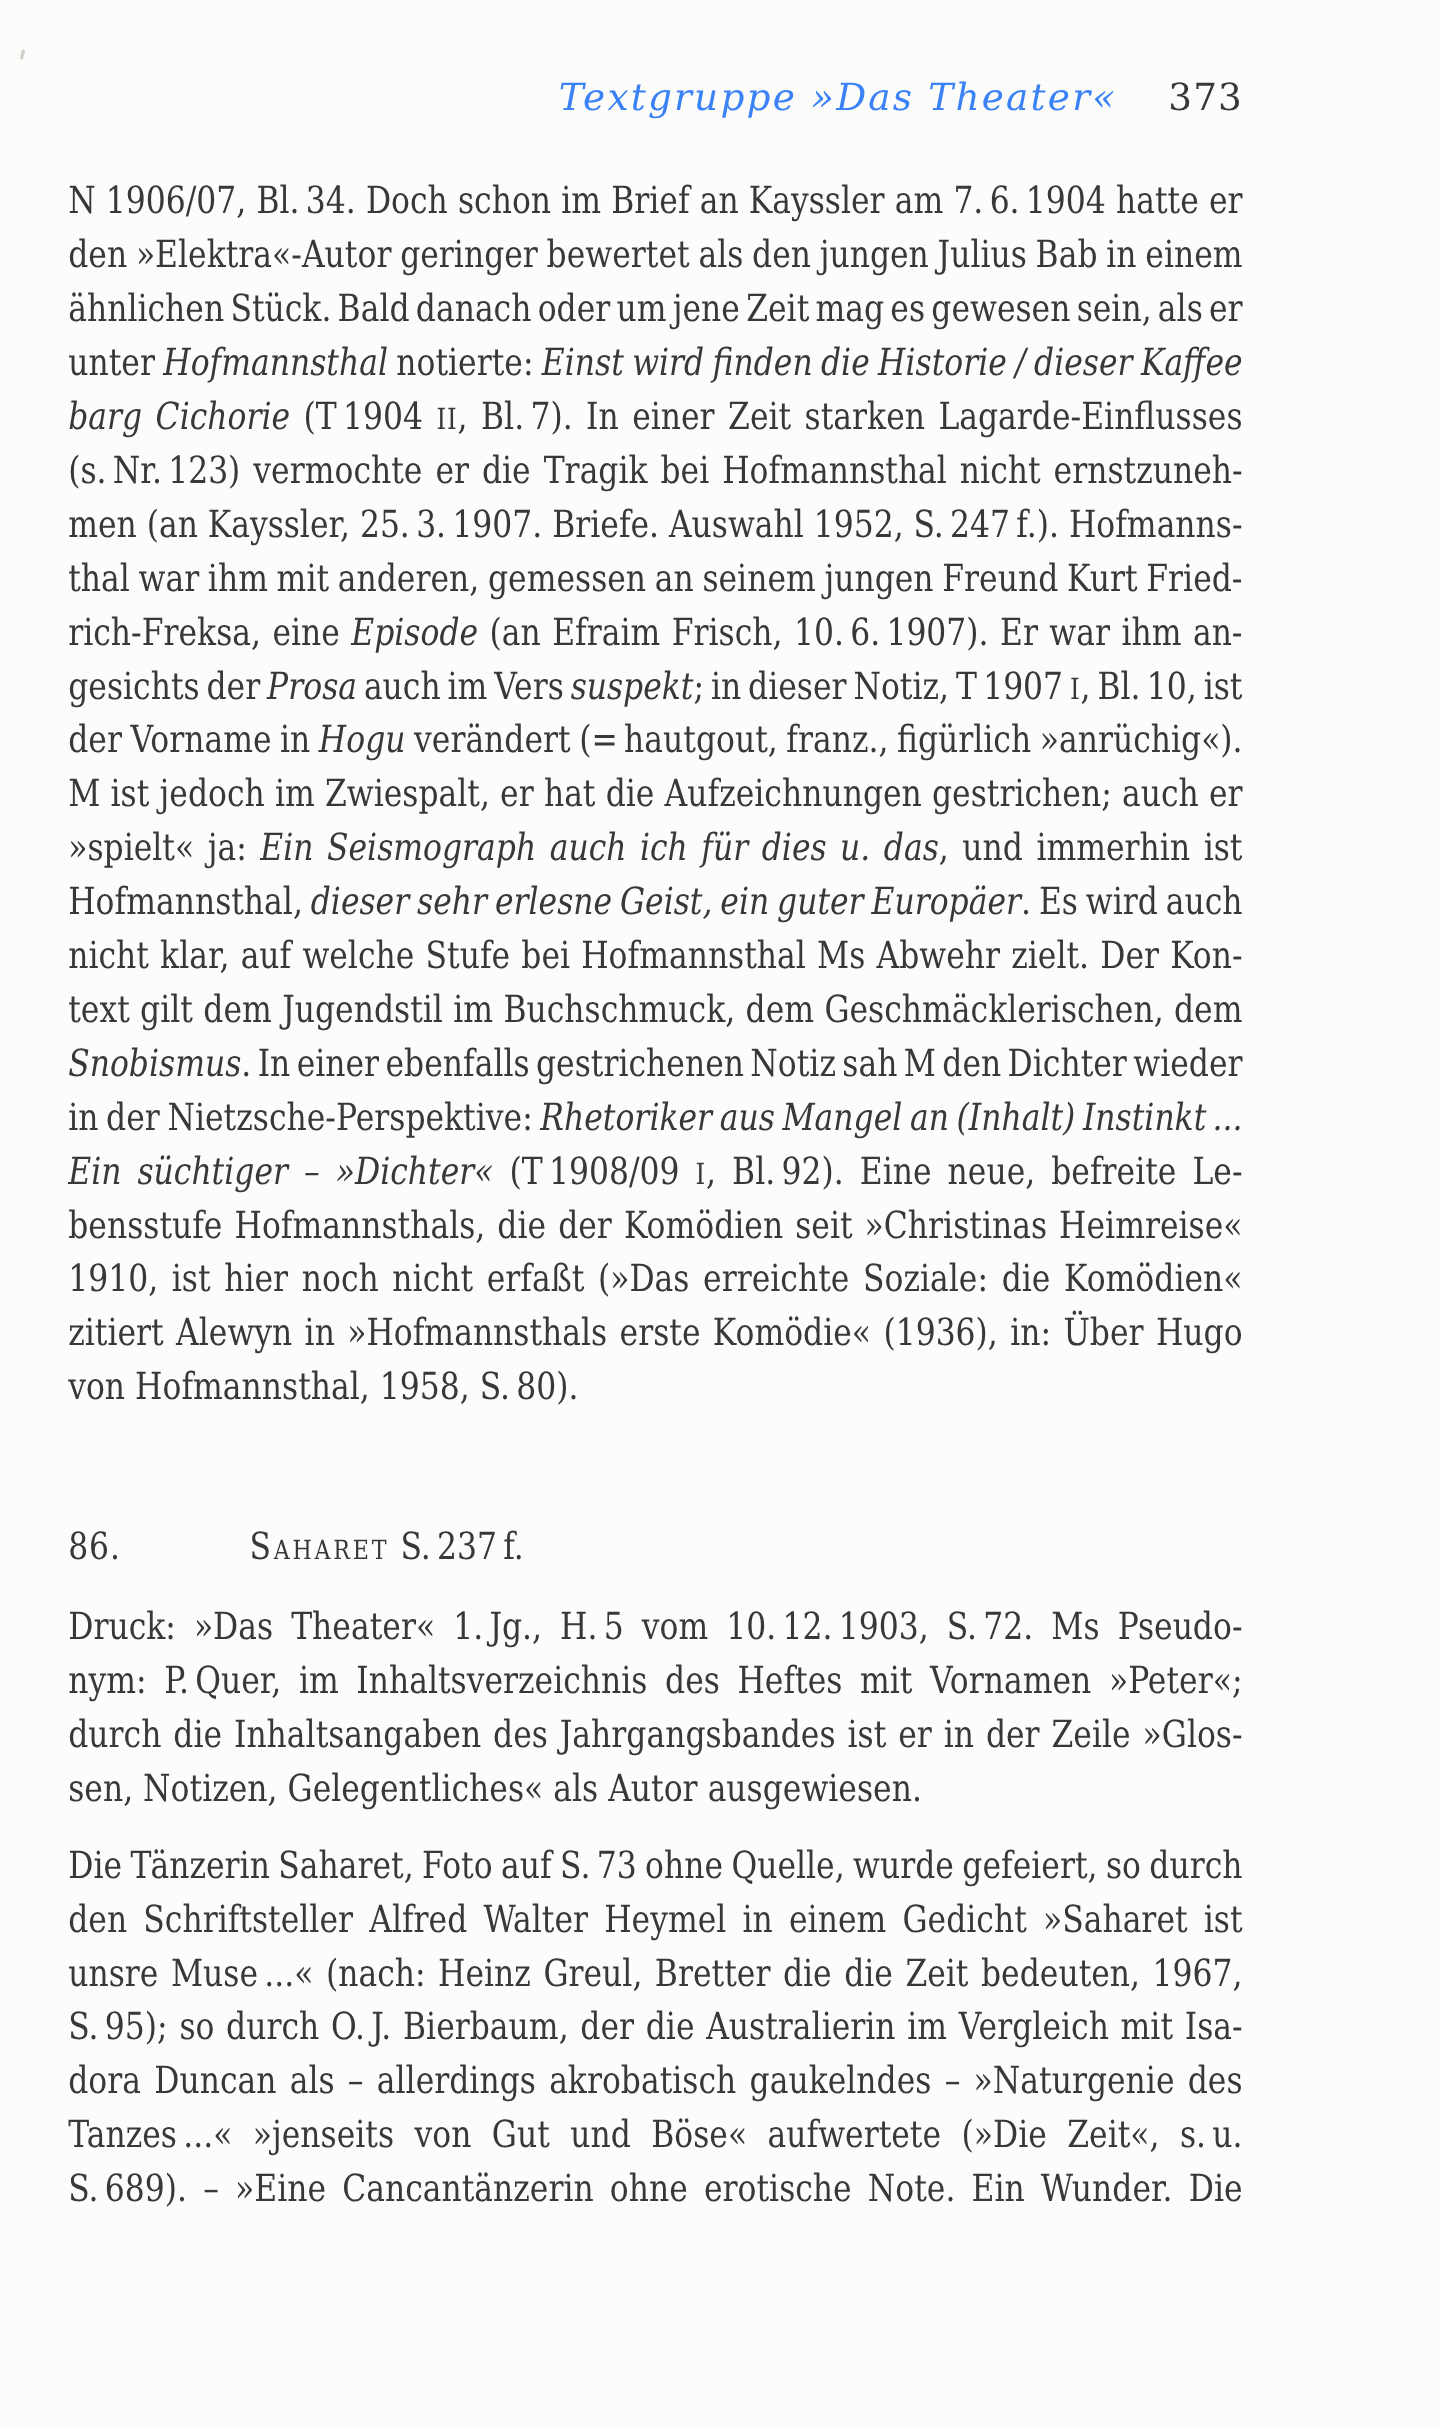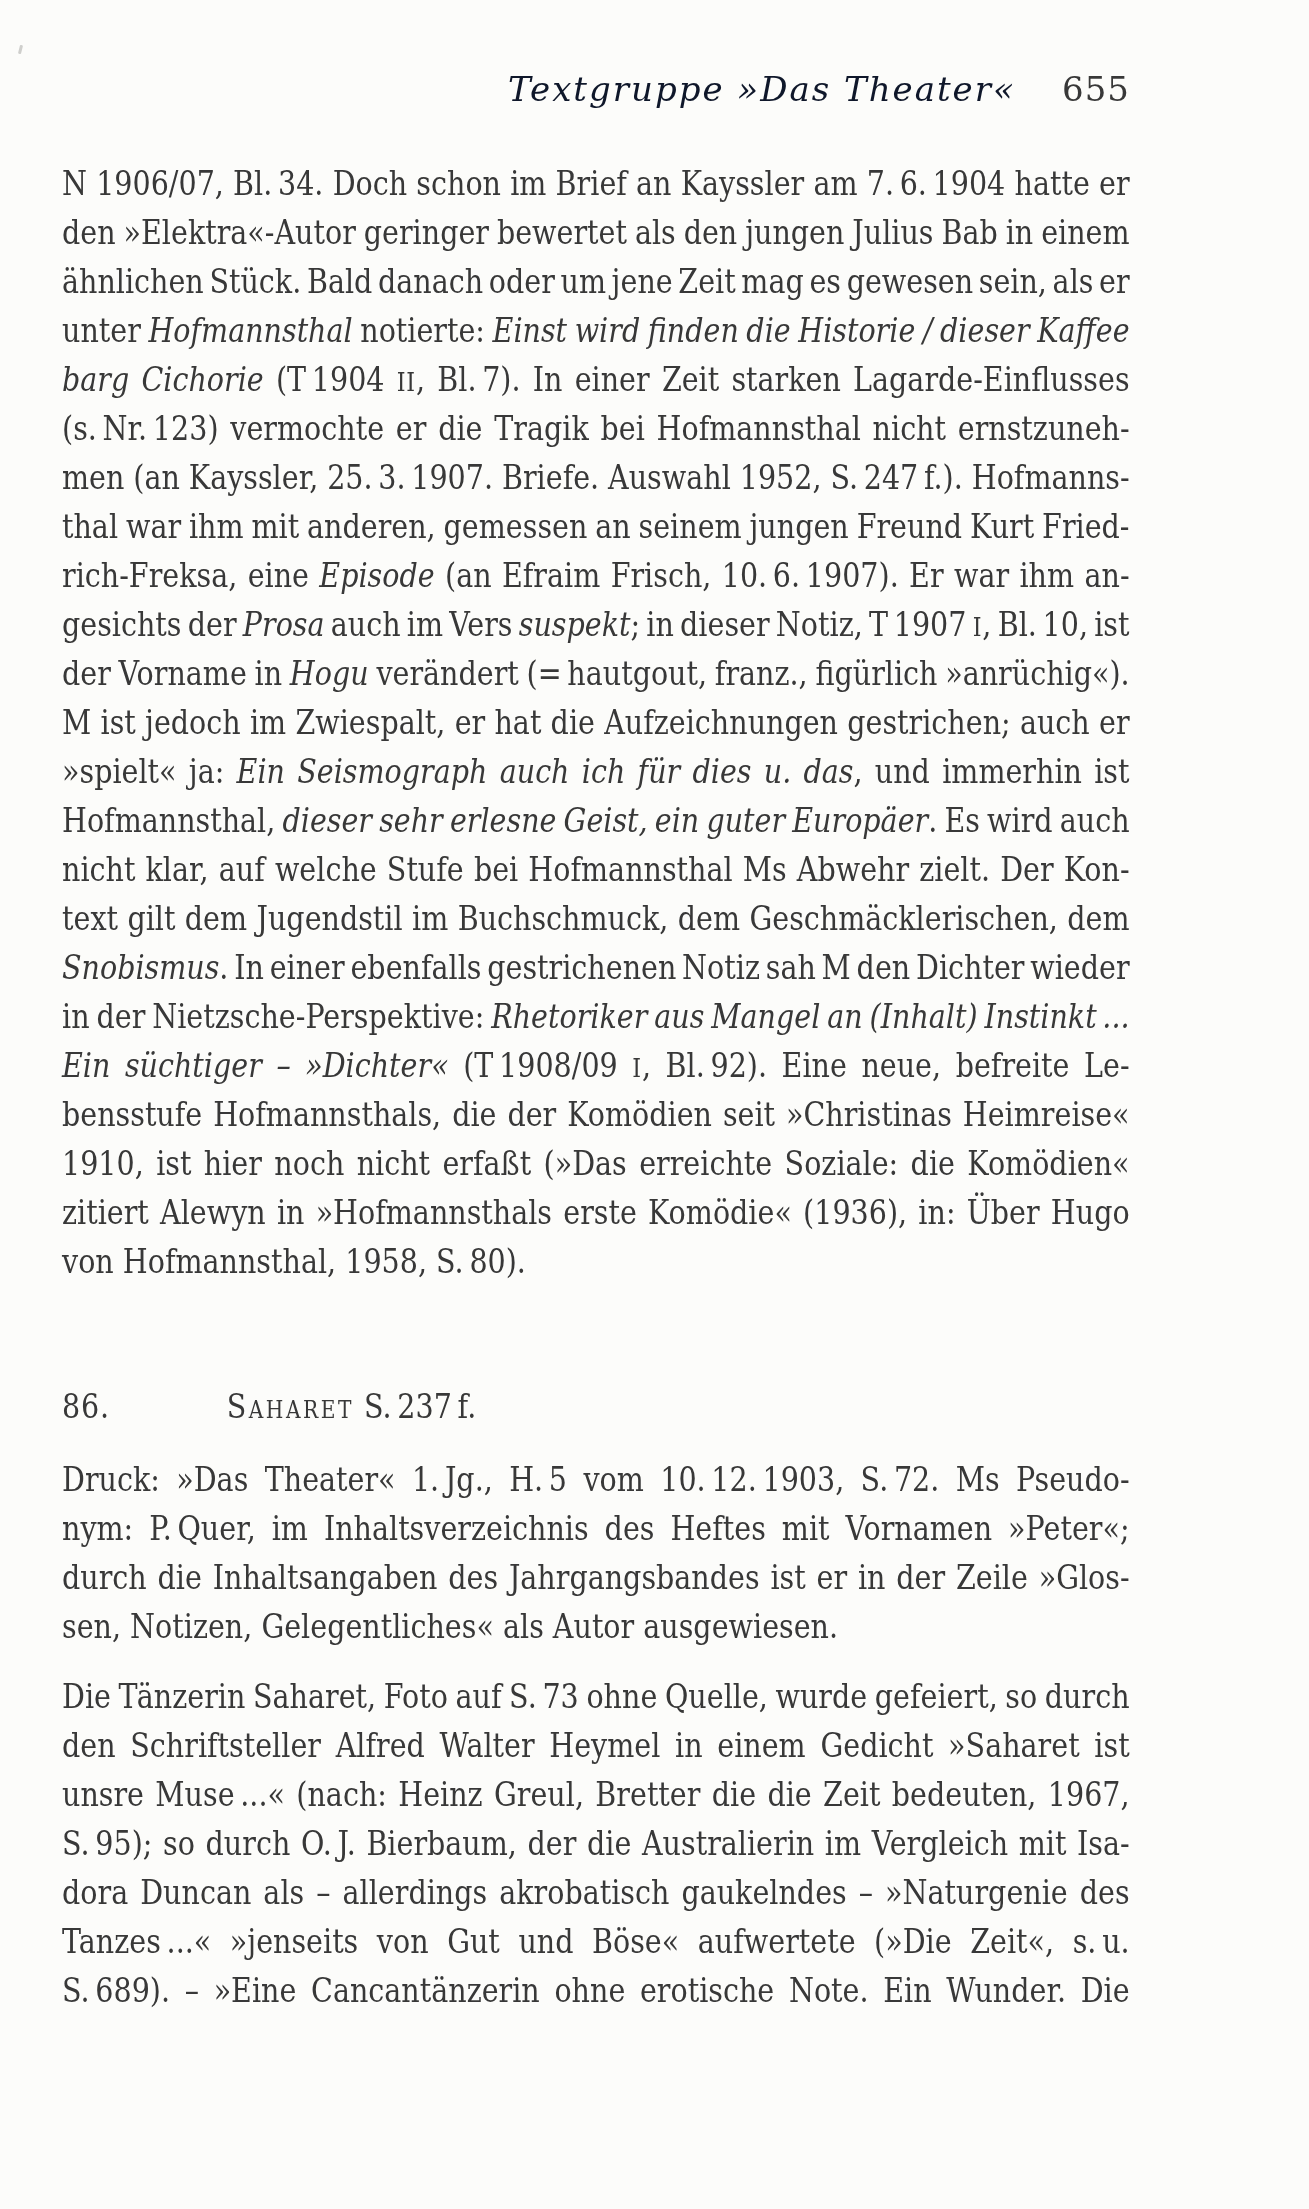--- a/index.html
+++ b/index.html
@@ -9,21 +9,21 @@
     margin:0 auto;
     background:#fcfcfa;
     font-family:"DejaVu Serif","Liberation Serif",serif;
     color:#383838;
     overflow:hidden;
   }
   .col{position:absolute;left:62px;width:1068px;}
   .running-header{top:66px;height:46px;font-size:34px;line-height:46px;}
   .running-title{
     position:absolute;left:446px;top:0;
-    font-style:italic;letter-spacing:2px;white-space:nowrap;color:#0f172a;
+    font-style:italic;letter-spacing:2px;white-space:nowrap;color:#3b82f6;
   }
   .page-number{position:absolute;right:0;top:0;letter-spacing:1px;}
   
   .textblock{
     font-size:34px;line-height:49px;
     width:1271px;
     transform:scaleX(0.84);transform-origin:0 0;
   }
   #para-note85{top:159px;}
   #entry-heading-block{top:1382px;}
@@ -50,21 +50,21 @@
 </style>
 </head>
 <body>
 
 <div class="page">
 
   <span class="scan-artifact"></span>
 
   <div class="col running-header">
     <span class="running-title">Textgruppe »Das Theater«</span>
-    <span class="page-number">655</span>
+    <span class="page-number">373</span>
   </div>
 
   <div class="col textblock" id="para-note85">
       <div class="line">
         <span class="tok"><span class="st-r">N</span></span>
         <span class="tok"><span class="st-r">1906/07,</span></span>
         <span class="tok"><span class="st-r">Bl. 34.</span></span>
         <span class="tok"><span class="st-r">Doch</span></span>
         <span class="tok"><span class="st-r">schon</span></span>
         <span class="tok"><span class="st-r">im</span></span>

